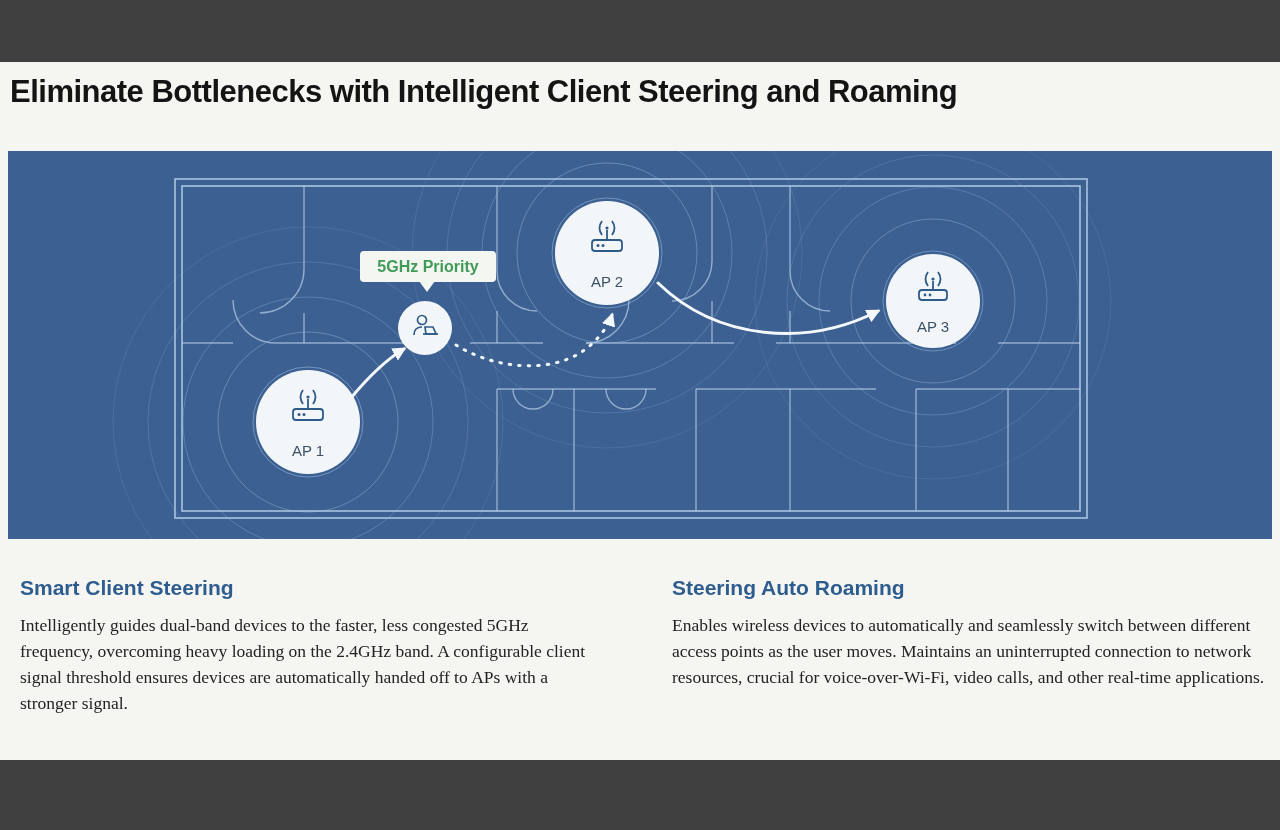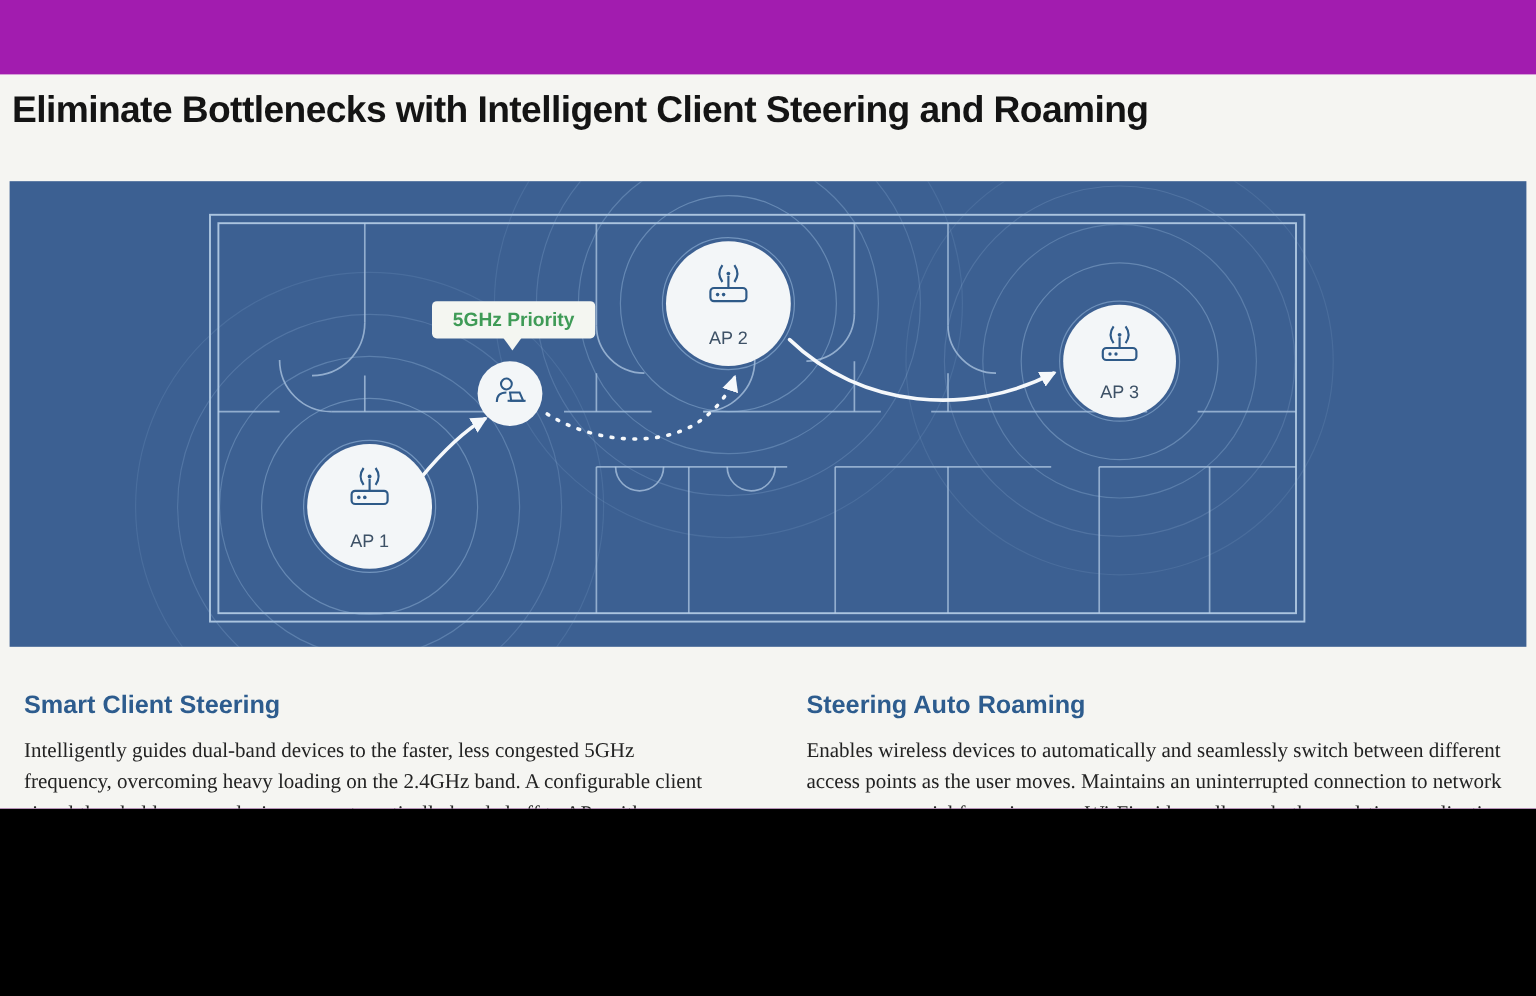--- a/index.html
+++ b/index.html
@@ -1,17 +1,17 @@
 <!DOCTYPE html>
 <html><head>
 <meta charset="utf-8">
 <style>
   html,body { margin:0; padding:0; background:#000; }
   .stage {
-    position:relative; width:1280px; height:674px; background:#a21caf;
+    position:relative; width:1280px; height:830px; background:#404040;
     font-family:"Liberation Sans", sans-serif; overflow:hidden;
   }
   .content {
     position:absolute; top:62px; left:0; width:1280px; height:698px;
     background:#f5f5f2;
   }
   .page-title {
     position:absolute; top:12px; left:10px; margin:0;
     font-size:31px; font-weight:bold; color:#141414; letter-spacing:-0.5px;
   }

